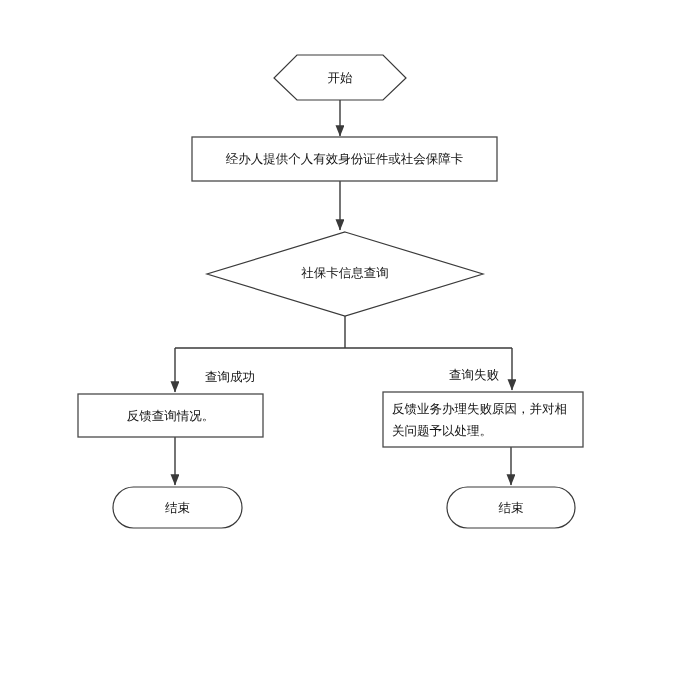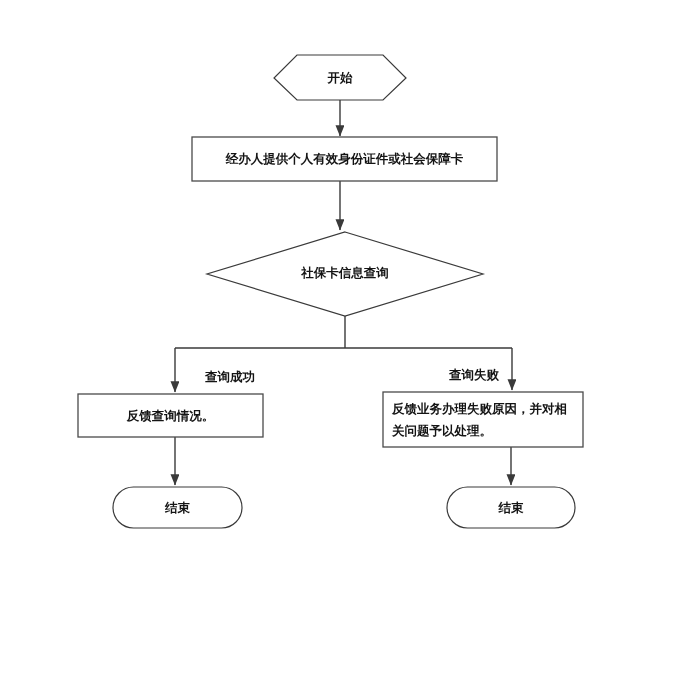--- a/index.html
+++ b/index.html
@@ -7,21 +7,20 @@
     padding: 0;
     background: #ffffff;
   }
   #canvas {
     position: relative;
     width: 700px;
     height: 700px;
     background: #ffffff;
     overflow: hidden;
     font-family: "DejaVu Sans", "Liberation Sans", sans-serif;
-    font-weight: bold;
   }
   #flow-svg {
     position: absolute;
     left: 0;
     top: 0;
     width: 700px;
     height: 700px;
   }
   .shape-stroke {
     fill: #ffffff;

